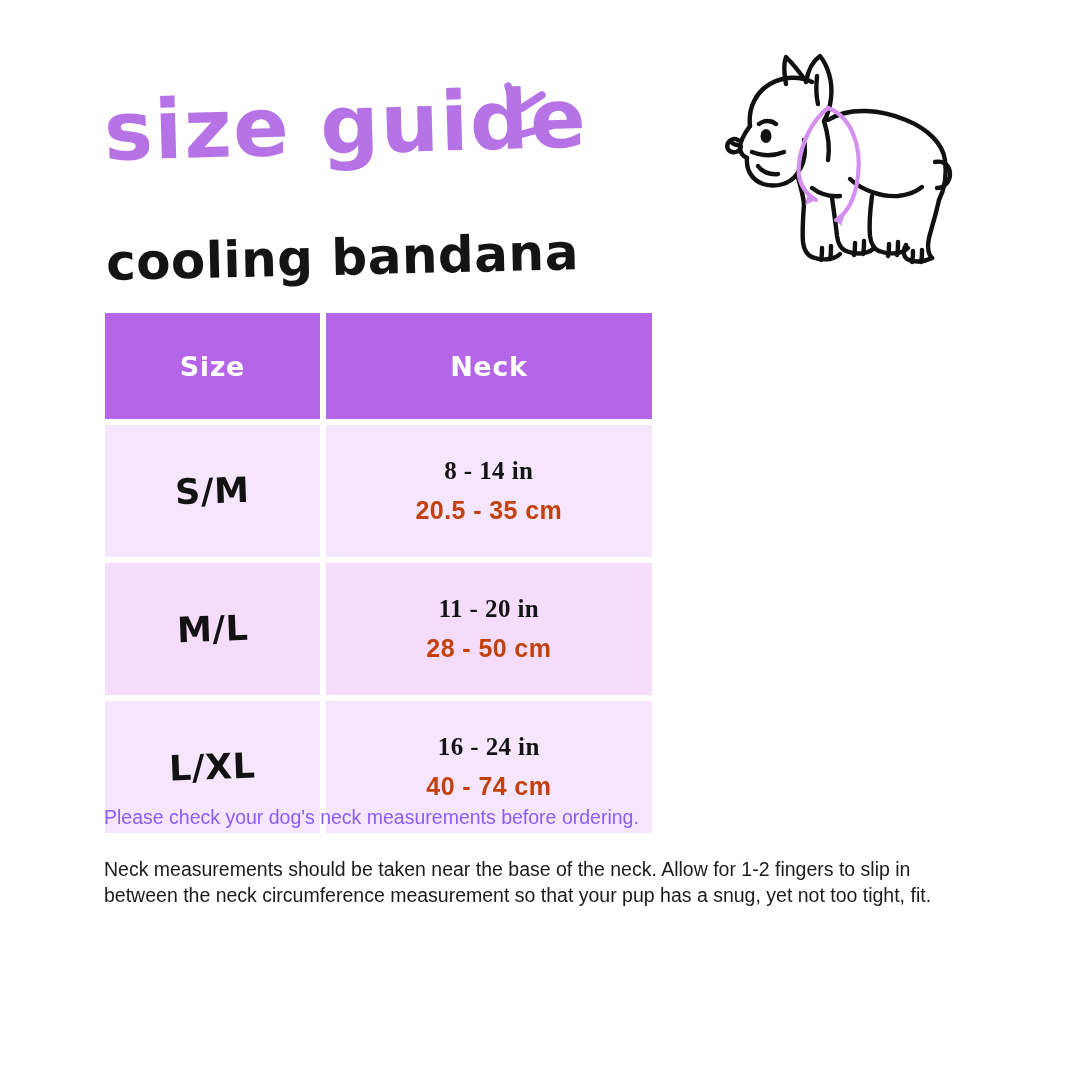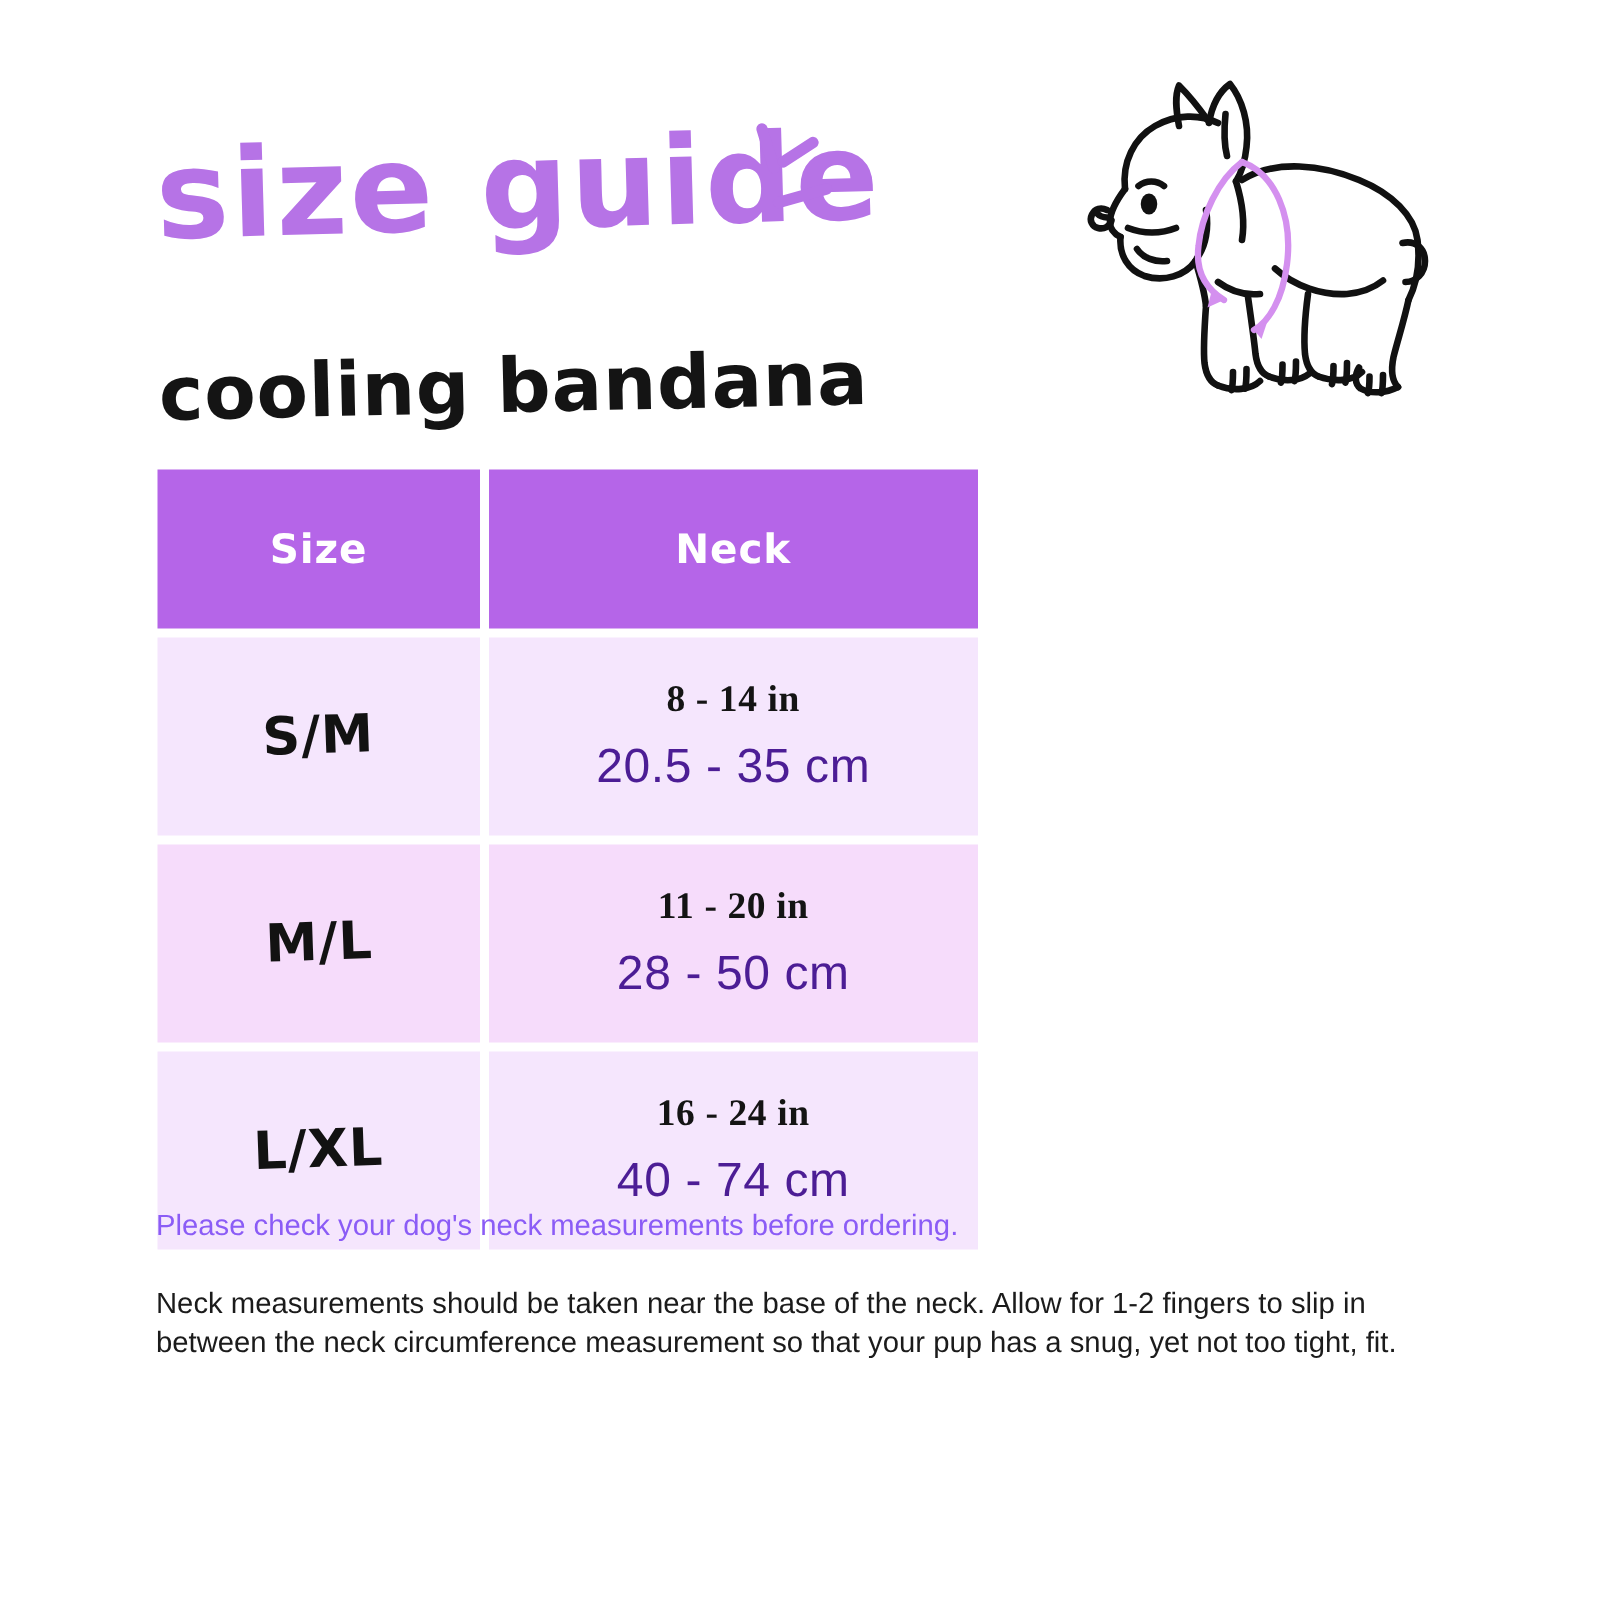--- a/index.html
+++ b/index.html
@@ -116,23 +116,23 @@
     font-family: Liberation Serif, serif;
     font-weight: 700;
     font-size: 25px;
     color: #141414;
     letter-spacing: 0.4px;
     display: block;
     margin-bottom: 11px;
   }
   .meas-cm {
     font-family: "Liberation Sans", sans-serif;
-    font-weight: 400;
-    font-size: 32px;
-    color: #4c1d95;
+    font-weight: 700;
+    font-size: 25px;
+    color: #c2410c;
     letter-spacing: 0.4px;
     display: block;
   }
 
   
   .notes {
     position: absolute;
     left: 104px;
     top: 768px;
     width: 880px;

